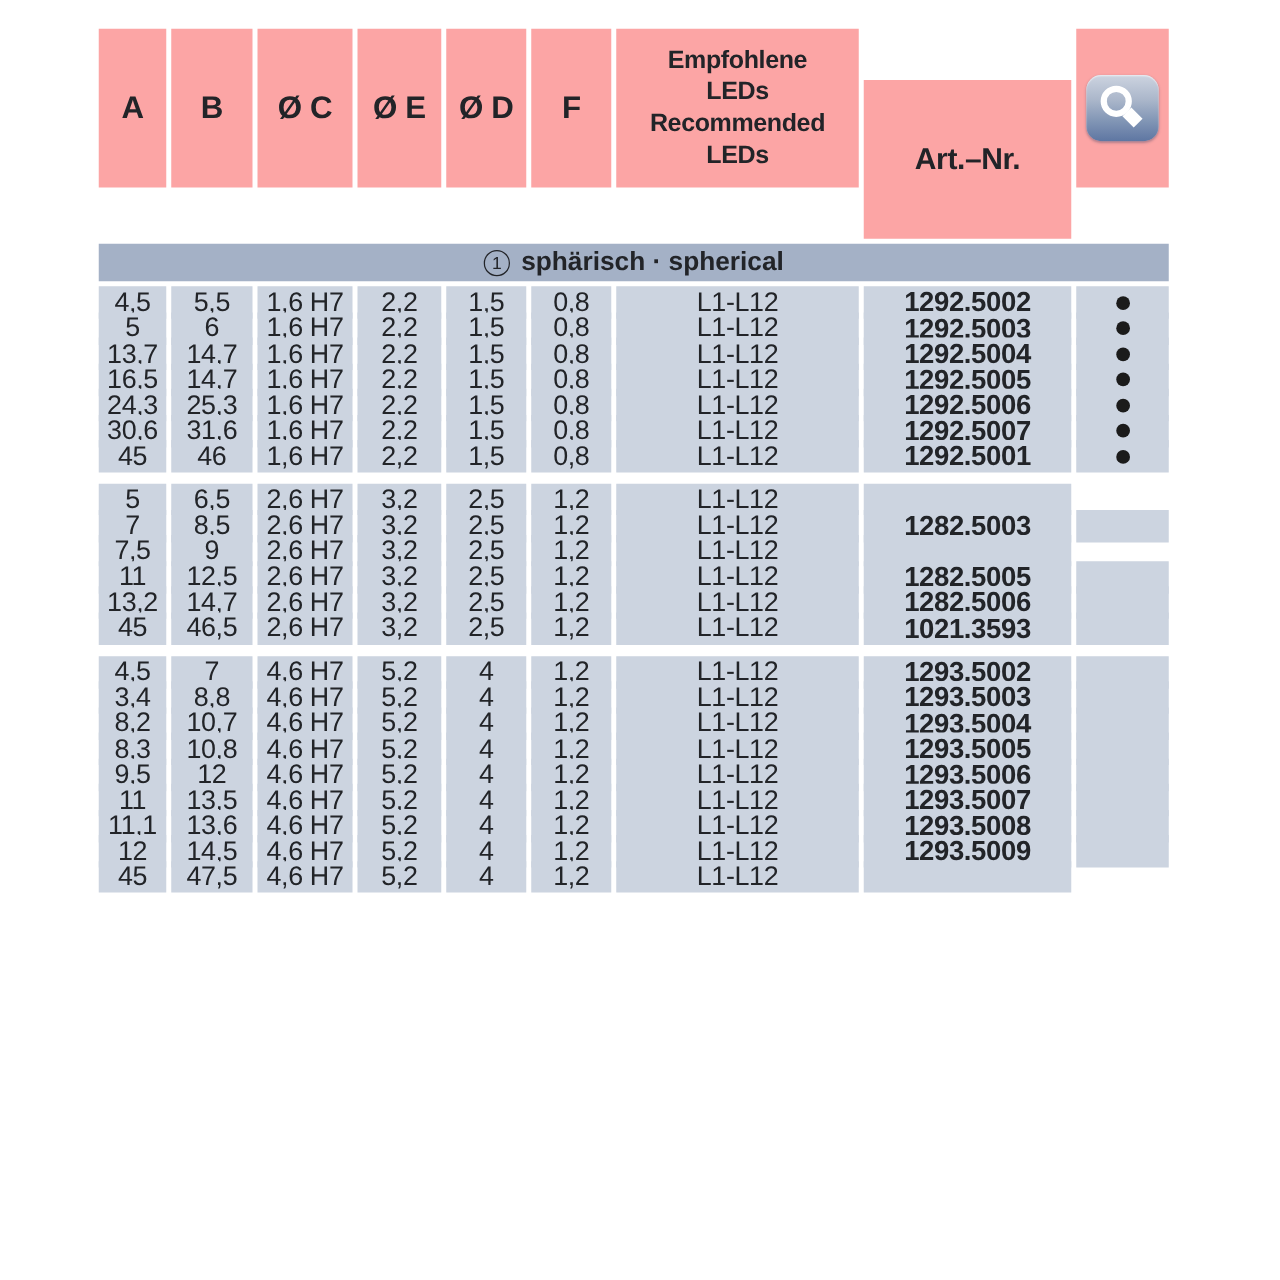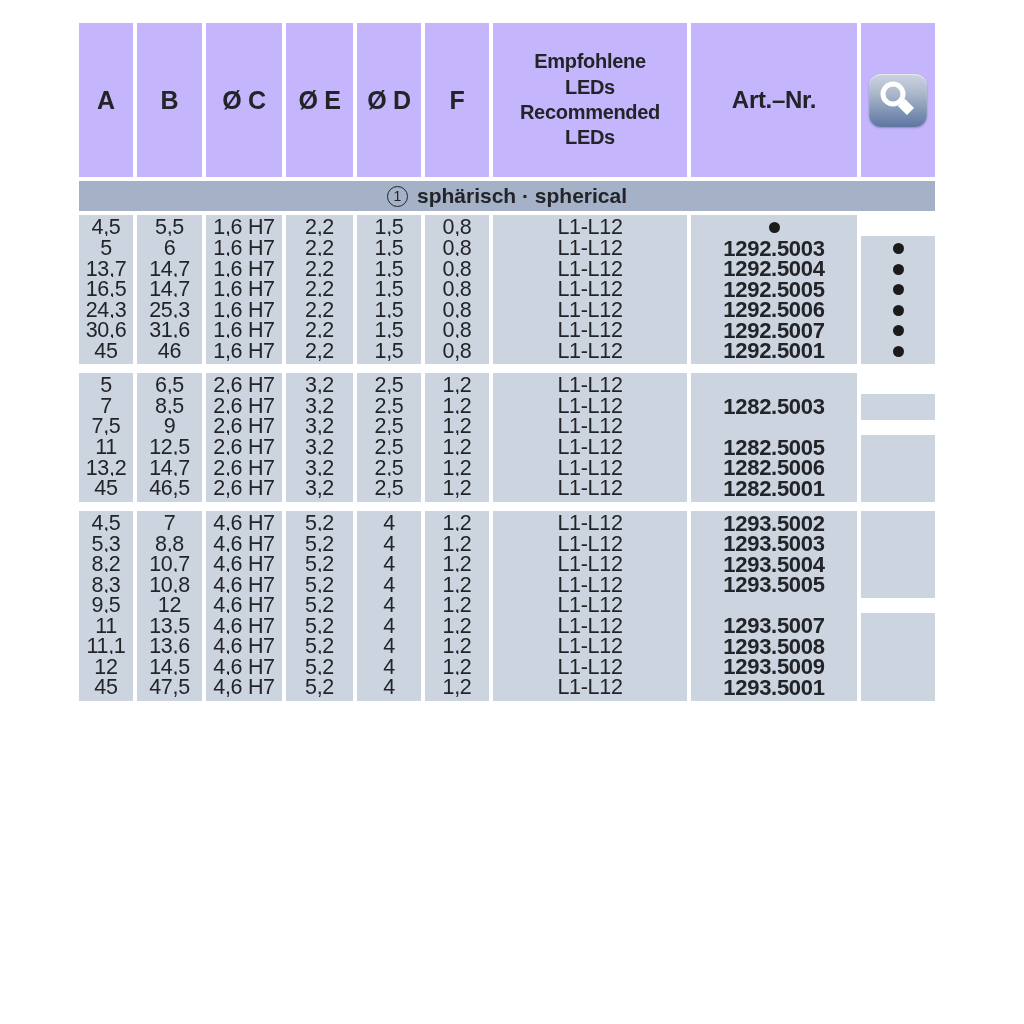--- a/index.html
+++ b/index.html
@@ -8,24 +8,24 @@
   .table-wrap { position:absolute; left:79px; top:23px; width:856px; }
 
   .grid-row { display:grid;
               grid-template-columns:54px 65px 76px 67px 64px 64px 194px 166px 74px;
               column-gap:4px; }
 
   .cell { display:flex; align-items:center; justify-content:center;
           background:#ccd4e0; text-align:center; letter-spacing:-0.3px; }
 
   
-  .header-row .cell { background:#c4b5fd; height:154px; }
+  .header-row .cell { background:#fca5a5; height:127px; }
   .hletter { font-size:25px; font-weight:bold; }
   .hled { font-size:20px; font-weight:bold; line-height:1.27; white-space:pre-line; }
-  .hart { font-size:24px; font-weight:bold; }
+  .hart { font-size:24px; font-weight:bold;margin-top:41px; }
 
   .search-btn { width:58px; height:53px; border-radius:12px; cursor:pointer;
     background:linear-gradient(180deg,#cdd4e0 0%,#aab6ca 38%,#8397b6 68%,#5e76a2 100%);
     box-shadow:inset 0 1px 1px rgba(255,255,255,.55), 0 1px 2px rgba(40,55,90,.35);
     display:flex; align-items:center; justify-content:center; }
 
   
   .subheader { margin-top:4px; height:30px; background:#a4b1c6;
                display:flex; align-items:center; justify-content:center;
                gap:9px; font-weight:bold; font-size:21px; }
@@ -76,20 +76,21 @@
   <div id="groups">
       <div class="group">
         <div class="grid-row data-row">
           <div class="cell">4,5</div>
           <div class="cell">5,5</div>
           <div class="cell">1,6 H7</div>
           <div class="cell">2,2</div>
           <div class="cell">1,5</div>
           <div class="cell">0,8</div>
           <div class="cell">L1-L12</div>
+          <div class="cell art">1292.5002</div>
           <div class="cell">
             <span class="dot"></span>
           </div>
         </div>
         <div class="grid-row data-row">
           <div class="cell">5</div>
           <div class="cell">6</div>
           <div class="cell">1,6 H7</div>
           <div class="cell">2,2</div>
           <div class="cell">1,5</div>
@@ -221,38 +222,38 @@
           <div class="cell"></div>
         </div>
         <div class="grid-row data-row">
           <div class="cell">45</div>
           <div class="cell">46,5</div>
           <div class="cell">2,6 H7</div>
           <div class="cell">3,2</div>
           <div class="cell">2,5</div>
           <div class="cell">1,2</div>
           <div class="cell">L1-L12</div>
-          <div class="cell art">1282.5001</div>
+          <div class="cell art">1021.3593</div>
           <div class="cell"></div>
         </div>
       </div>
       <div class="group">
         <div class="grid-row data-row">
           <div class="cell">4,5</div>
           <div class="cell">7</div>
           <div class="cell">4,6 H7</div>
           <div class="cell">5,2</div>
           <div class="cell">4</div>
           <div class="cell">1,2</div>
           <div class="cell">L1-L12</div>
           <div class="cell art">1293.5002</div>
           <div class="cell"></div>
         </div>
         <div class="grid-row data-row">
-          <div class="cell">5,3</div>
+          <div class="cell">3,4</div>
           <div class="cell">8,8</div>
           <div class="cell">4,6 H7</div>
           <div class="cell">5,2</div>
           <div class="cell">4</div>
           <div class="cell">1,2</div>
           <div class="cell">L1-L12</div>
           <div class="cell art">1293.5003</div>
           <div class="cell"></div>
         </div>
         <div class="grid-row data-row">
@@ -278,20 +279,21 @@
           <div class="cell"></div>
         </div>
         <div class="grid-row data-row">
           <div class="cell">9,5</div>
           <div class="cell">12</div>
           <div class="cell">4,6 H7</div>
           <div class="cell">5,2</div>
           <div class="cell">4</div>
           <div class="cell">1,2</div>
           <div class="cell">L1-L12</div>
+          <div class="cell art">1293.5006</div>
           <div class="cell"></div>
         </div>
         <div class="grid-row data-row">
           <div class="cell">11</div>
           <div class="cell">13,5</div>
           <div class="cell">4,6 H7</div>
           <div class="cell">5,2</div>
           <div class="cell">4</div>
           <div class="cell">1,2</div>
           <div class="cell">L1-L12</div>
@@ -321,19 +323,18 @@
           <div class="cell"></div>
         </div>
         <div class="grid-row data-row">
           <div class="cell">45</div>
           <div class="cell">47,5</div>
           <div class="cell">4,6 H7</div>
           <div class="cell">5,2</div>
           <div class="cell">4</div>
           <div class="cell">1,2</div>
           <div class="cell">L1-L12</div>
-          <div class="cell art">1293.5001</div>
           <div class="cell"></div>
         </div>
       </div>
     </div>
 
 </div>
 
 </body></html>

